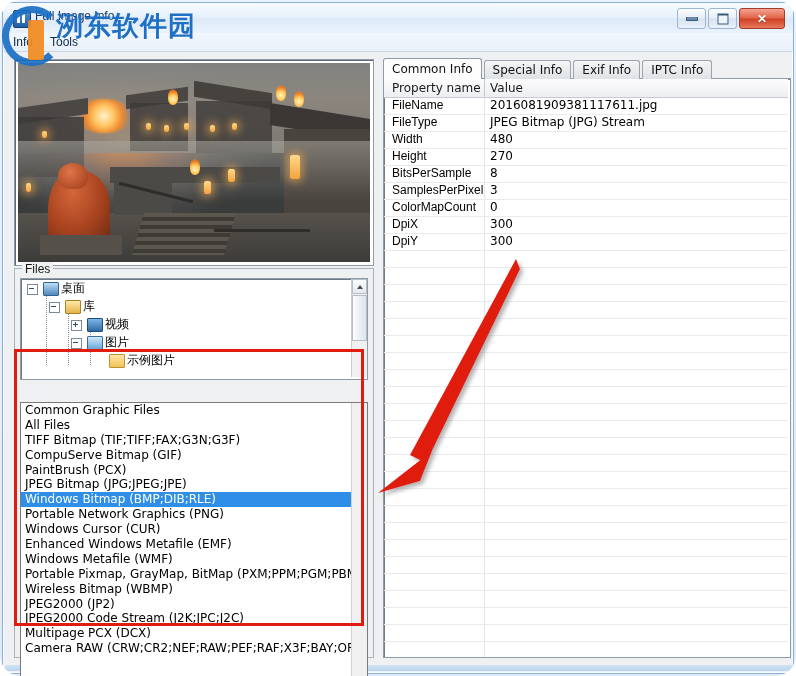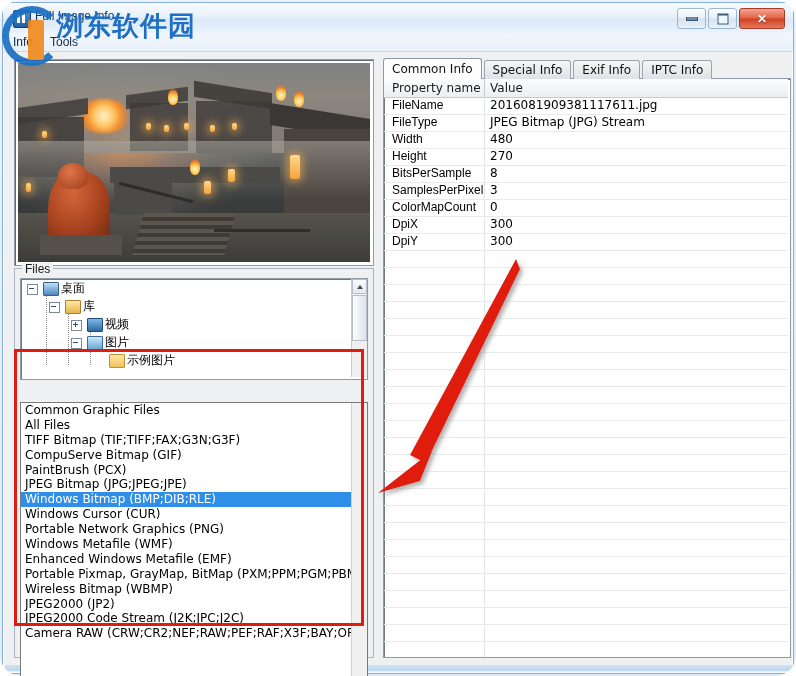--- a/index.html
+++ b/index.html
@@ -333,28 +333,29 @@
 
       <div class="dd-popup">
         <div id="dd-list">
             <div class="dd-item">Common Graphic Files</div>
             <div class="dd-item">All Files</div>
             <div class="dd-item">TIFF Bitmap (TIF;TIFF;FAX;G3N;G3F)</div>
             <div class="dd-item">CompuServe Bitmap (GIF)</div>
             <div class="dd-item">PaintBrush (PCX)</div>
             <div class="dd-item">JPEG Bitmap (JPG;JPEG;JPE)</div>
             <div class="dd-item sel">Windows Bitmap (BMP;DIB;RLE)</div>
+            <div class="dd-item">Portable Network Graphics (PNG)</div>
             <div class="dd-item">Windows Cursor (CUR)</div>
-            <div class="dd-item">Portable Network Graphics (PNG)</div>
+            <div class="dd-item">Enhanced Windows Metafile (EMF)</div>
             <div class="dd-item">Windows Metafile (WMF)</div>
-            <div class="dd-item">Enhanced Windows Metafile (EMF)</div>
             <div class="dd-item">Portable Pixmap, GrayMap, BitMap (PXM;PPM;PGM;PBM)</div>
             <div class="dd-item">Wireless Bitmap (WBMP)</div>
             <div class="dd-item">JPEG2000 (JP2)</div>
             <div class="dd-item">JPEG2000 Code Stream (J2K;JPC;J2C)</div>
+            <div class="dd-item">Multipage PCX (DCX)</div>
             <div class="dd-item">Camera RAW (CRW;CR2;NEF;RAW;PEF;RAF;X3F;BAY;ORF;SRF;MRW</div>
           </div>
         <div class="dd-scroll"></div>
       </div>
 
       <div class="tabs">
         <div class="tab active">Common Info</div>
         <div class="tab">Special Info</div>
         <div class="tab">Exif Info</div>
         <div class="tab">IPTC Info</div>

